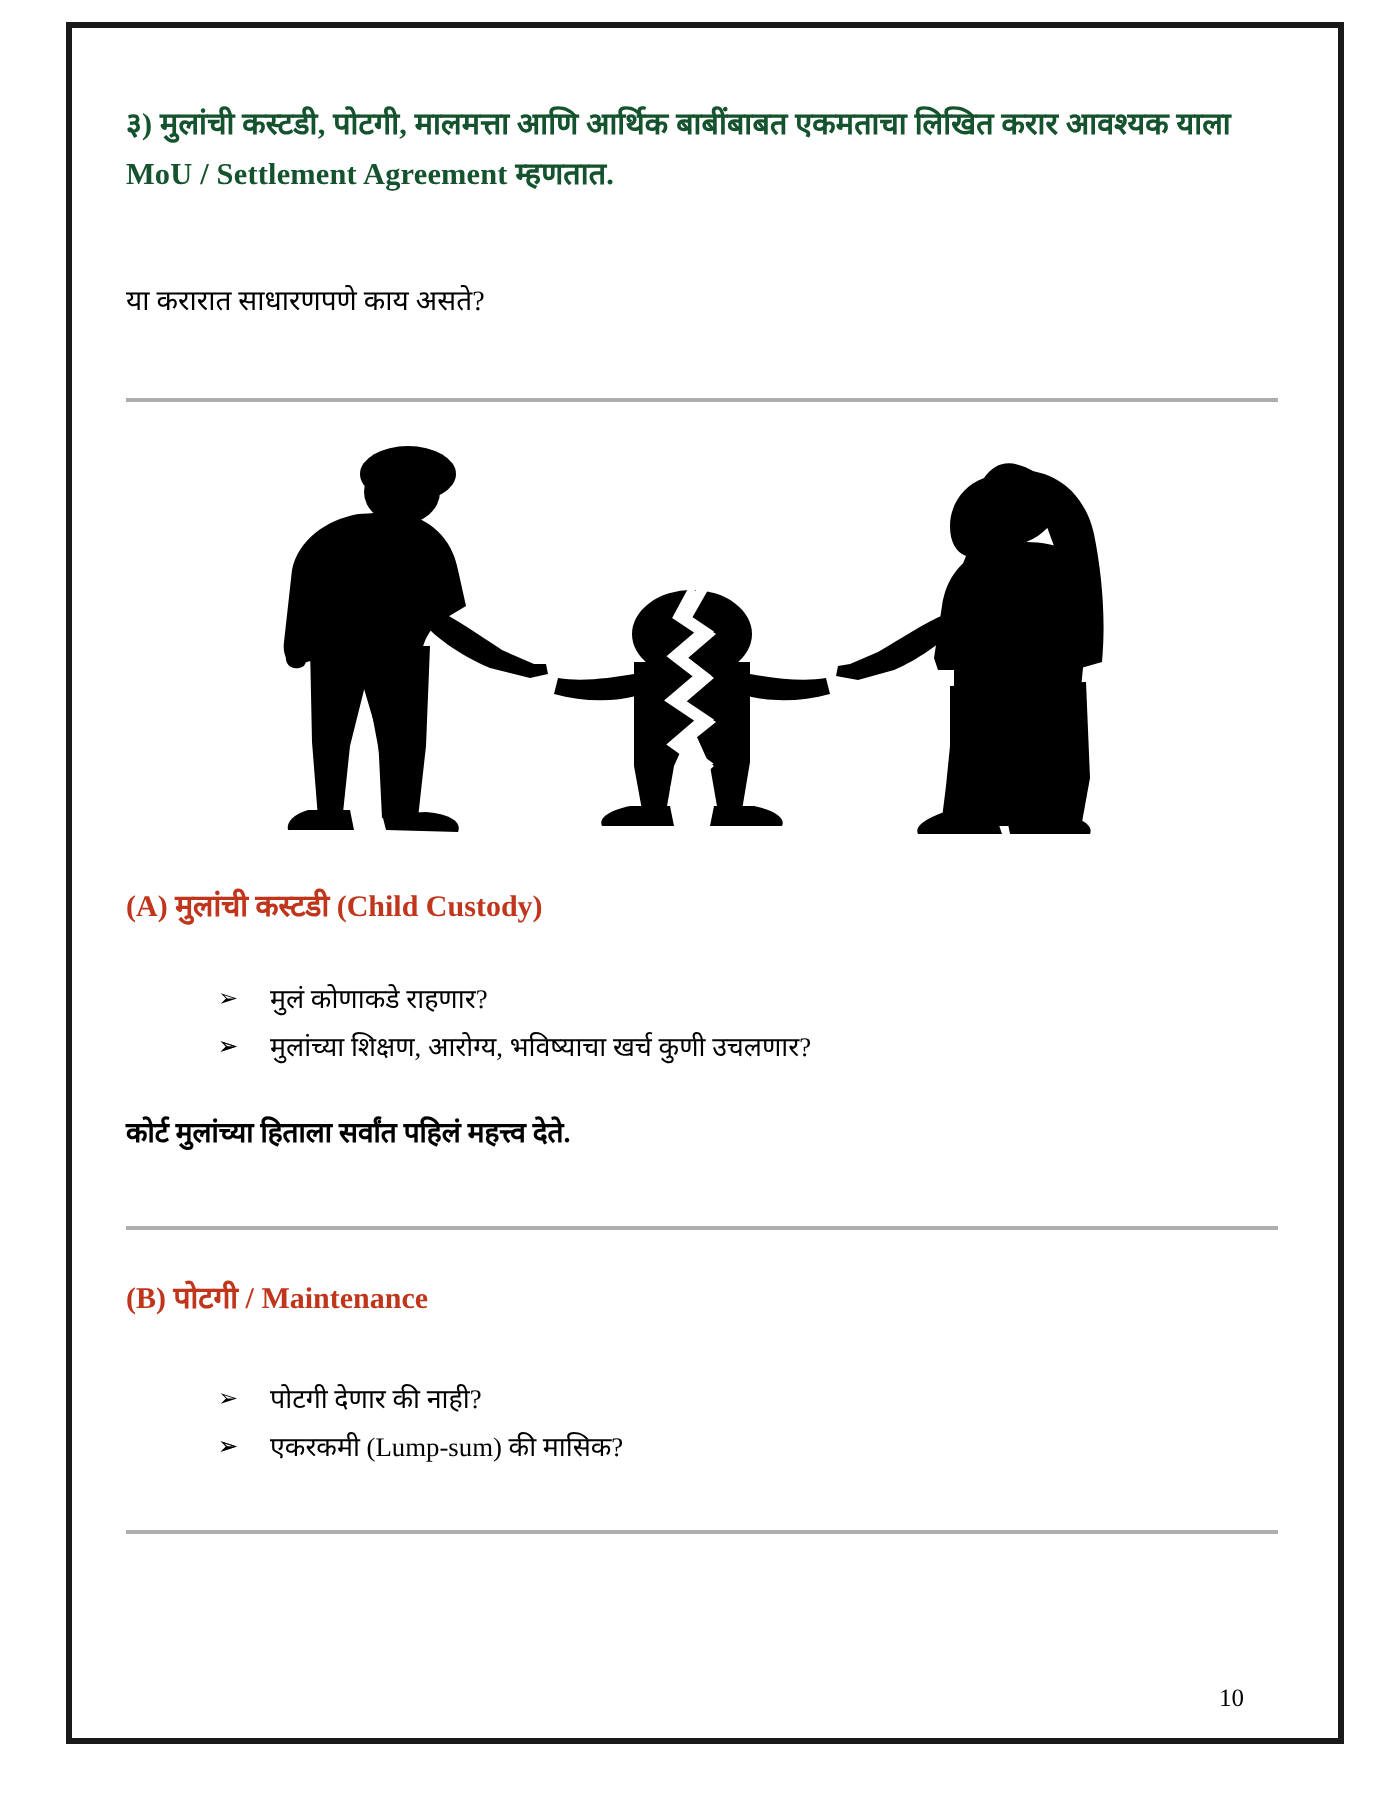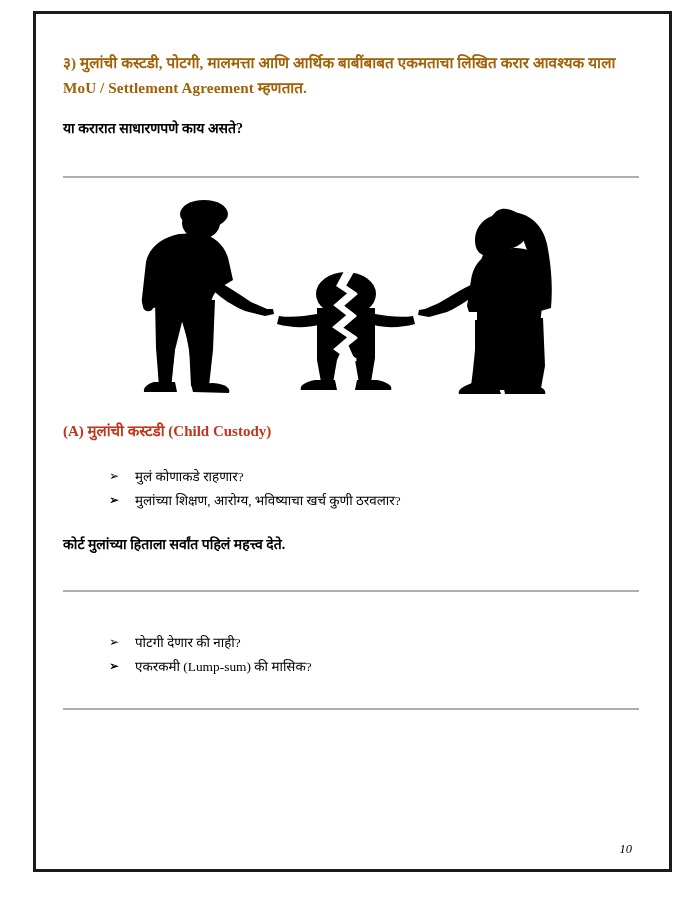--- a/index.html
+++ b/index.html
@@ -57,36 +57,36 @@
 
   .content {
     position: absolute;
     left: 63px;
     top: 50px;
     width: 576px;
   }
 
   
   .h-green {
-    color: #a16207;
+    color: #14532d;
     font-weight: bold;
     font-size: 15.2px;
     line-height: 25px;
-    margin: 0 0 5px 0;
+    margin: 0 0 28px 0;
     letter-spacing: 0.1px;
   }
   .body-text {
     color: #000000;
     font-size: 13.6px;
     line-height: 23px;
     margin: 0 0 16px 0;
   }
   .q-bold {
     color: #000000;
-    font-weight: bold;
+    font-weight: normal;
     font-size: 14px;
     line-height: 23px;
     margin: 0 0 8px 0;
   }
   .h-red {
     color: #c0361c;
     font-weight: bold;
     font-size: 15px;
     line-height: 22px;
     margin: 0 0 12px 0;
@@ -151,25 +151,24 @@
     left: 0;
     top: 0;
     width: 576px;
     text-align: right;
     font-size: 12.5px;
     color: #000000;
     font-family: "Liberation Serif", serif;
   }
   .footer-area {
     position: absolute;
-    left: 56px;
+    left: 46px;
     top: 842px;
     width: 576px;
     height: 20px;
-    font-style: italic;
   }
 
   .spacer-12 { height: 12px; }
   .spacer-16 { height: 16px; }
   .spacer-20 { height: 20px; }
   .spacer-24 { height: 24px; }
   .spacer-28 { height: 28px; }
   .spacer-34 { height: 34px; }
 </style>
 </head>
@@ -352,34 +351,35 @@
     <ul class="arrow-list">
       <li>
         <span class="arrow-bullet">➢</span>
         <span>मुलं कोणाकडे राहणार?</span>
       </li>
       <li>
         <span class="arrow-bullet">➢</span>
       </li>
       <li>
         <span class="arrow-bullet">➢</span>
-        <span>मुलांच्या शिक्षण, आरोग्य, भविष्याचा खर्च कुणी ठरवलार?</span>
+        <span>मुलांच्या शिक्षण, आरोग्य, भविष्याचा खर्च कुणी उचलणार?</span>
       </li>
     </ul>
 
     <div class="spacer-20"></div>
 
     <p class="note-bold">कोर्ट मुलांच्या हिताला सर्वांत पहिलं महत्त्व देते.</p>
 
     <div class="spacer-34"></div>
 
     <hr class="rule">
 
     <div class="spacer-24"></div>
 
+    <p class="h-red">(B) पोटगी / Maintenance</p>
 
     <div class="spacer-16"></div>
 
     <ul class="arrow-list">
       <li>
         <span class="arrow-bullet">➢</span>
         <span>पोटगी देणार की नाही?</span>
       </li>
       <li>
         <span class="arrow-bullet">➢</span>

